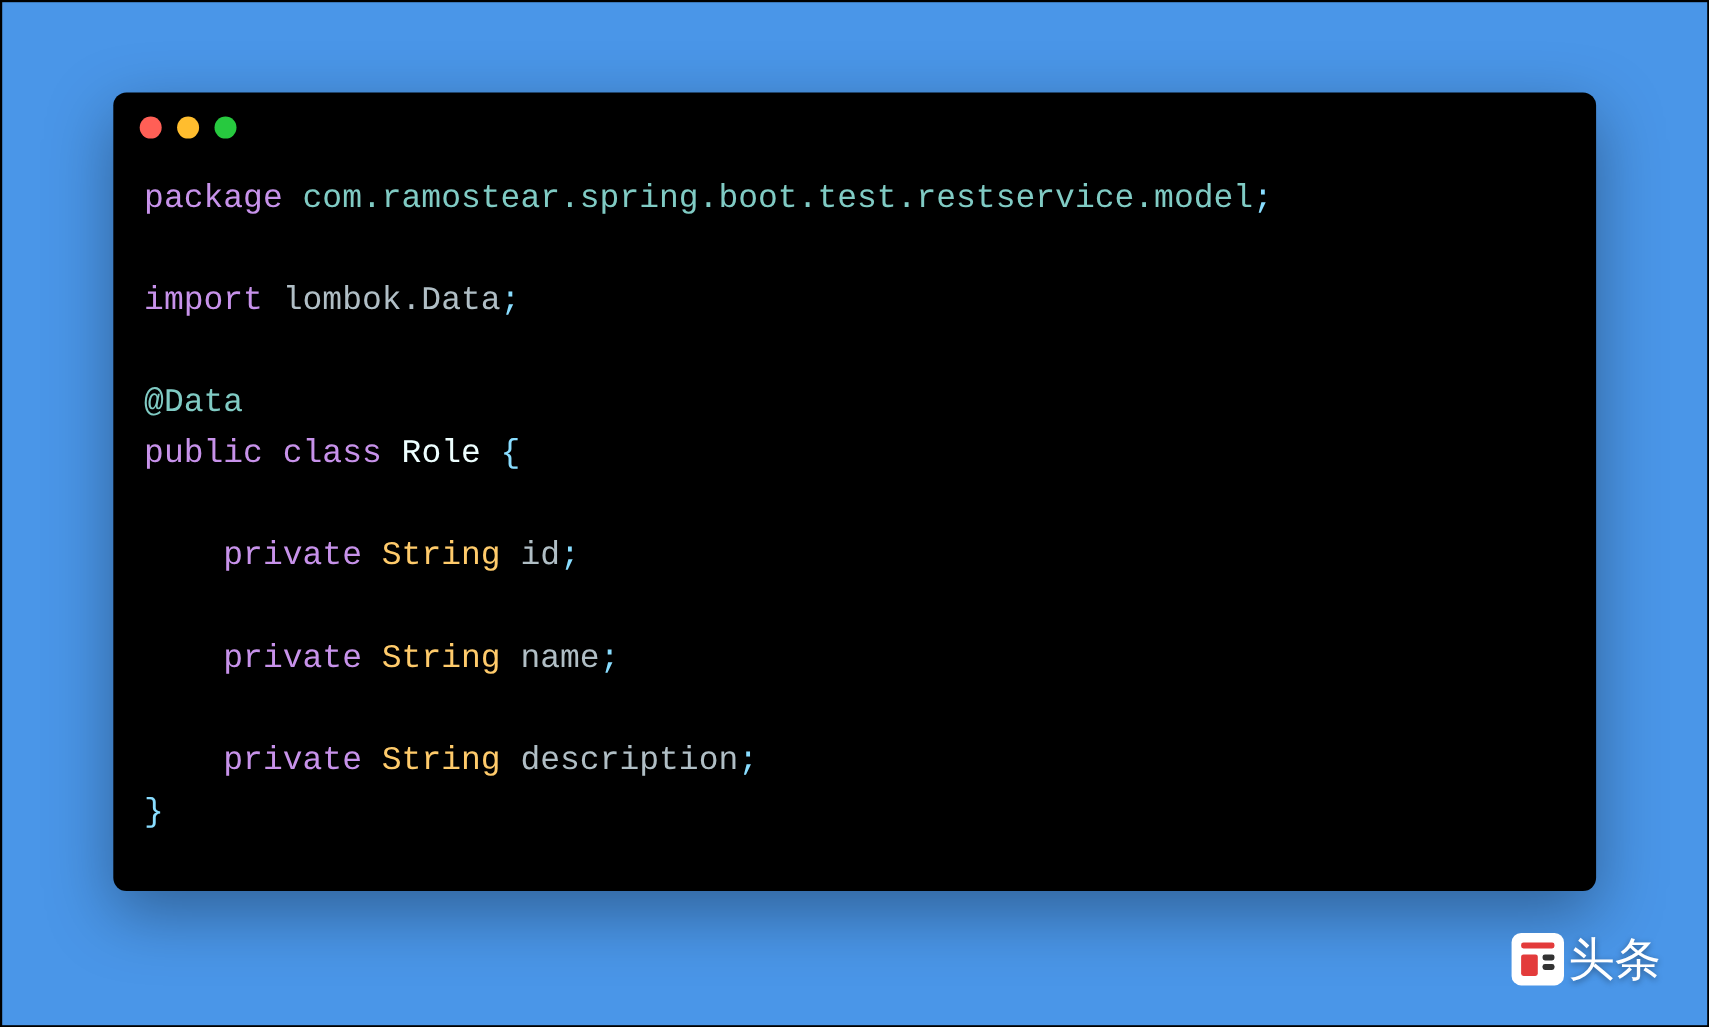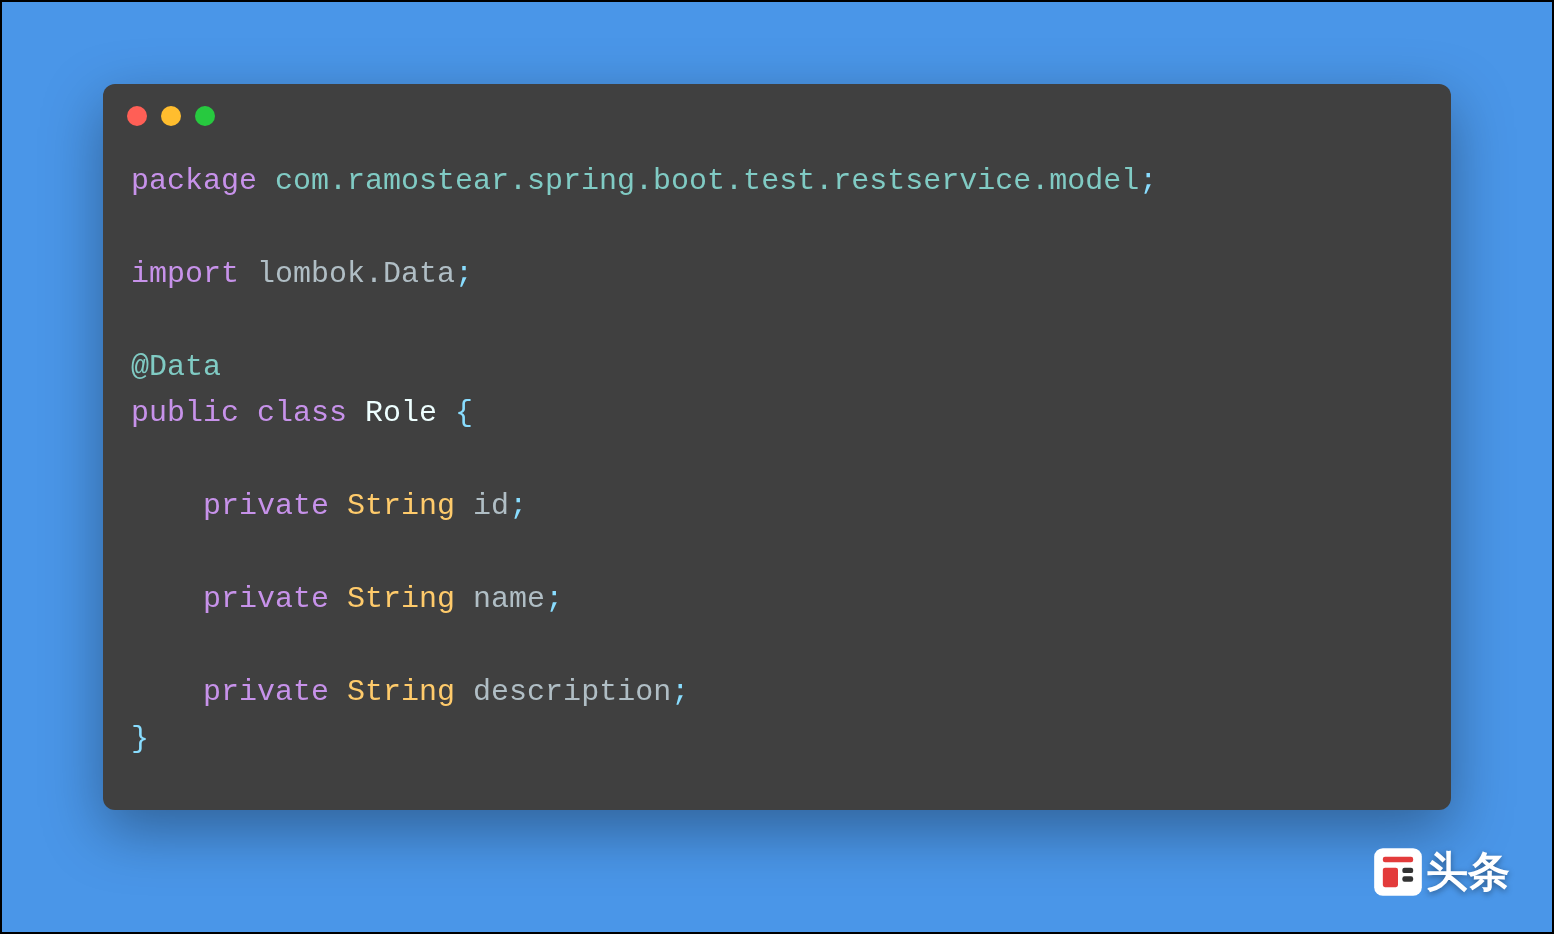--- a/index.html
+++ b/index.html
@@ -9,21 +9,21 @@
       background: #4a96e8;
       border: 2px solid #000;
       display: flex;
       align-items: center;
       justify-content: center;
       position: relative;
       font-family: "SF Mono", Monaco, Menlo, Consolas, "Courier New", monospace;
     }
     .code-window {
       width: 1348px;
-      background: #404040;
+      background: #000000;
       border-radius: 12px;
       box-shadow: 0 20px 60px rgba(0,0,0,0.35);
       overflow: hidden;
       margin-top: -40px;
     }
     .window-controls {
       display: flex;
       gap: 14px;
       padding: 22px 24px 8px 24px;
     }
@@ -57,21 +57,21 @@
     .watermark {
       position: absolute;
       right: 42px;
       bottom: 32px;
       display: flex;
       align-items: center;
       gap: 2px;
       color: #fff;
       font-family: "Helvetica Neue", Arial, sans-serif;
       font-size: 42px;
-      font-weight: 700;
+      font-weight: 400;
       text-shadow: 0 2px 6px rgba(0,0,0,0.4);
     }
     .wm-logo {
       width: 52px;
       height: 52px;
       display: inline-flex;
       align-items: center;
       justify-content: center;
     }
     .wm-logo svg { width: 100%; height: 100%; }

